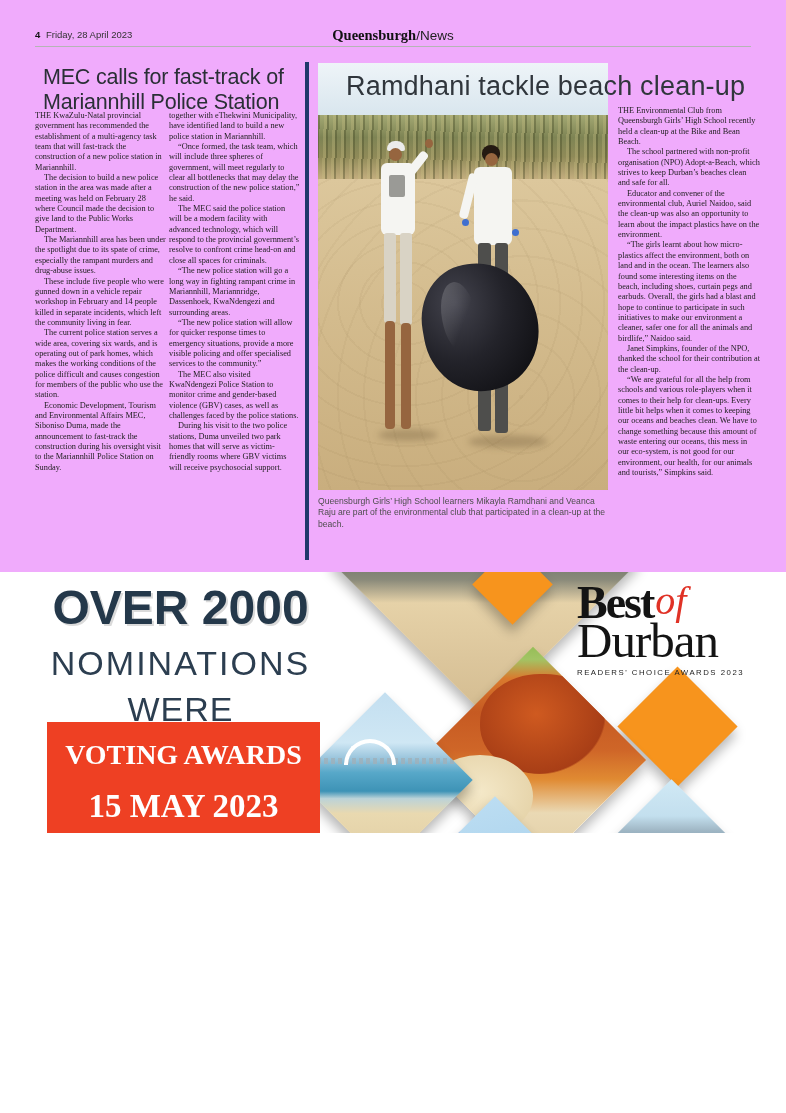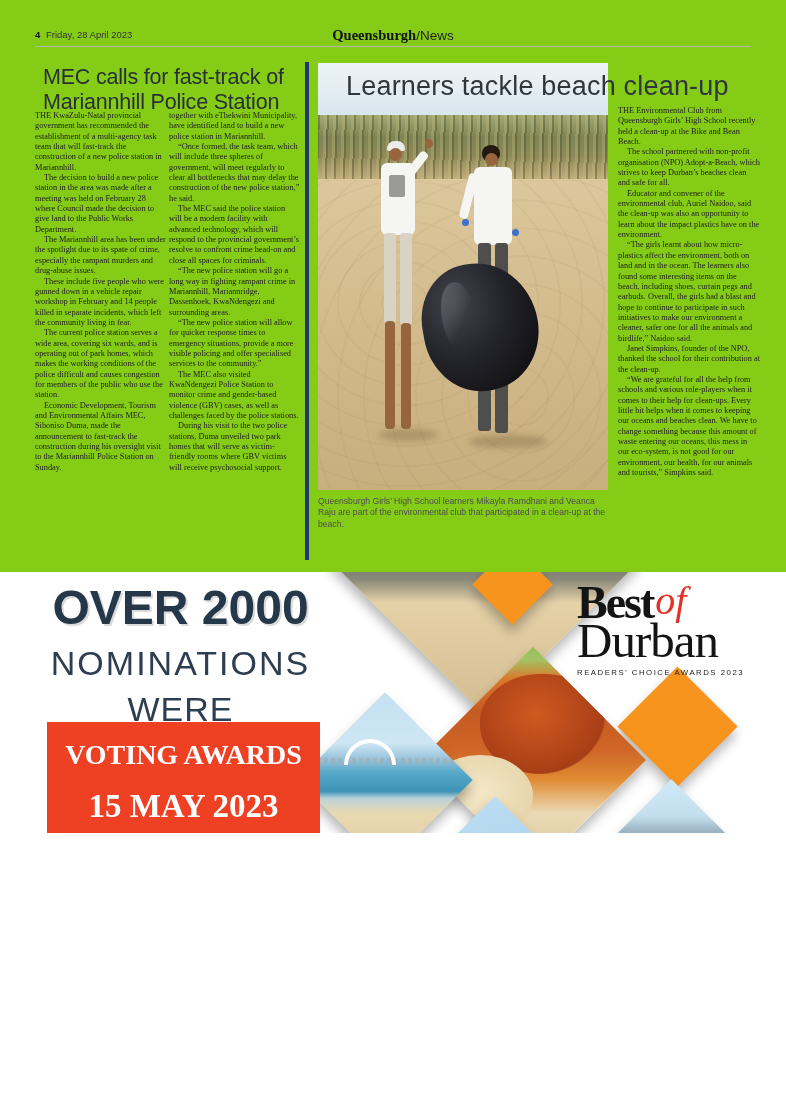--- a/index.html
+++ b/index.html
@@ -1,16 +1,16 @@
 <!DOCTYPE html>
 <html><head>
 <meta charset="utf-8">
 <style>
   html,body{margin:0;padding:0;background:#fff;}
-  .sheet{position:relative;width:786px;height:833px;background:#84cc16;overflow:hidden;
+  .sheet{position:relative;width:786px;height:833px;background:#f0abfc;overflow:hidden;
          font-family:"Liberation Sans",sans-serif;color:#222;}
   
   .hdr{position:absolute;left:35px;top:29px;width:716px;height:16px;font-size:9.5px;color:#333;}
   .hdr-left{position:absolute;left:0;top:0;}
   .hdr-left b{font-weight:700;color:#111;margin-right:3px;}
   .hdr-center{position:absolute;left:0;right:0;text-align:center;top:-2px;}
   .mh-b{font-family:"Liberation Serif",serif;font-weight:700;font-size:14.5px;color:#111;}
   .mh-r{font-family:"Liberation Sans",sans-serif;font-size:13.5px;color:#222;}
   .hdr-rule{position:absolute;left:35px;top:46px;width:716px;height:1px;background:#b5b5b5;}
   
@@ -210,21 +210,21 @@
       <div class="f-face" style="left:17px;top:8px;"></div>
       <div class="f-torso" style="left:6px;top:22px;width:38px;height:78px;"></div>
       <div class="f-arm" style="left:-4px;top:28px;width:9px;height:46px;transform:rotate(14deg);"></div>
       <div class="f-glove" style="left:-6px;top:74px;"></div>
       <div class="f-glove" style="left:44px;top:84px;"></div>
       <div class="f-leg-dark" style="left:10px;top:98px;width:13px;height:188px;"></div>
       <div class="f-leg-dark" style="left:27px;top:98px;width:13px;height:190px;"></div>
     </div>
     <div class="bag"></div>
   </div>
-  <h2 class="rh">Learners tackle beach clean-up</h2>
+  <h2 class="rh">Ramdhani tackle beach clean-up</h2>
   <div class="bodycol rcol">
     <p>THE Environmental Club from Queensburgh Girls’ High School recently held a clean-up at the Bike and Bean Beach.</p>
     <p>The school partnered with non-profit organisation (NPO) Adopt-a-Beach, which strives to keep Durban’s beaches clean and safe for all.</p>
     <p>Educator and convener of the environmental club, Auriel Naidoo, said the clean-up was also an opportunity to learn about the impact plastics have on the environment.</p>
     <p>“The girls learnt about how micro-plastics affect the environment, both on land and in the ocean. The learners also found some interesting items on the beach, including shoes, curtain pegs and earbuds. Overall, the girls had a blast and hope to continue to participate in such initiatives to make our environment a cleaner, safer one for all the animals and birdlife,” Naidoo said.</p>
     <p>Janet Simpkins, founder of the NPO, thanked the school for their contribution at the clean-up.</p>
     <p>“We are grateful for all the help from schools and various role-players when it comes to their help for clean-ups. Every little bit helps when it comes to keeping our oceans and beaches clean. We have to change something because this amount of waste entering our oceans, this mess in our eco-system, is not good for our environment, our health, for our animals and tourists,” Simpkins said.</p>
   </div>
   <div class="caption">Queensburgh Girls’ High School learners Mikayla Ramdhani and Veanca Raju are part of the environmental club that participated in a clean-up at the beach.</div>
 

